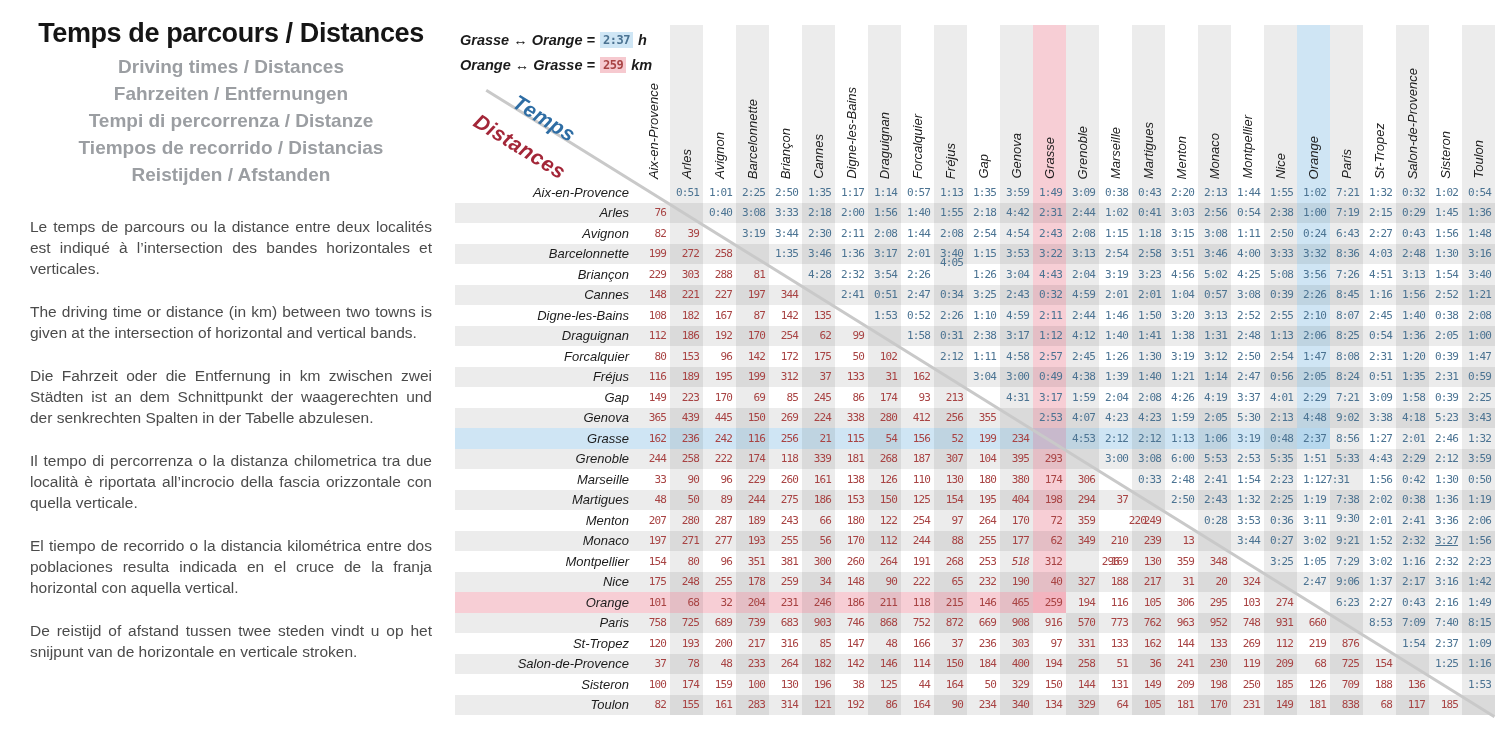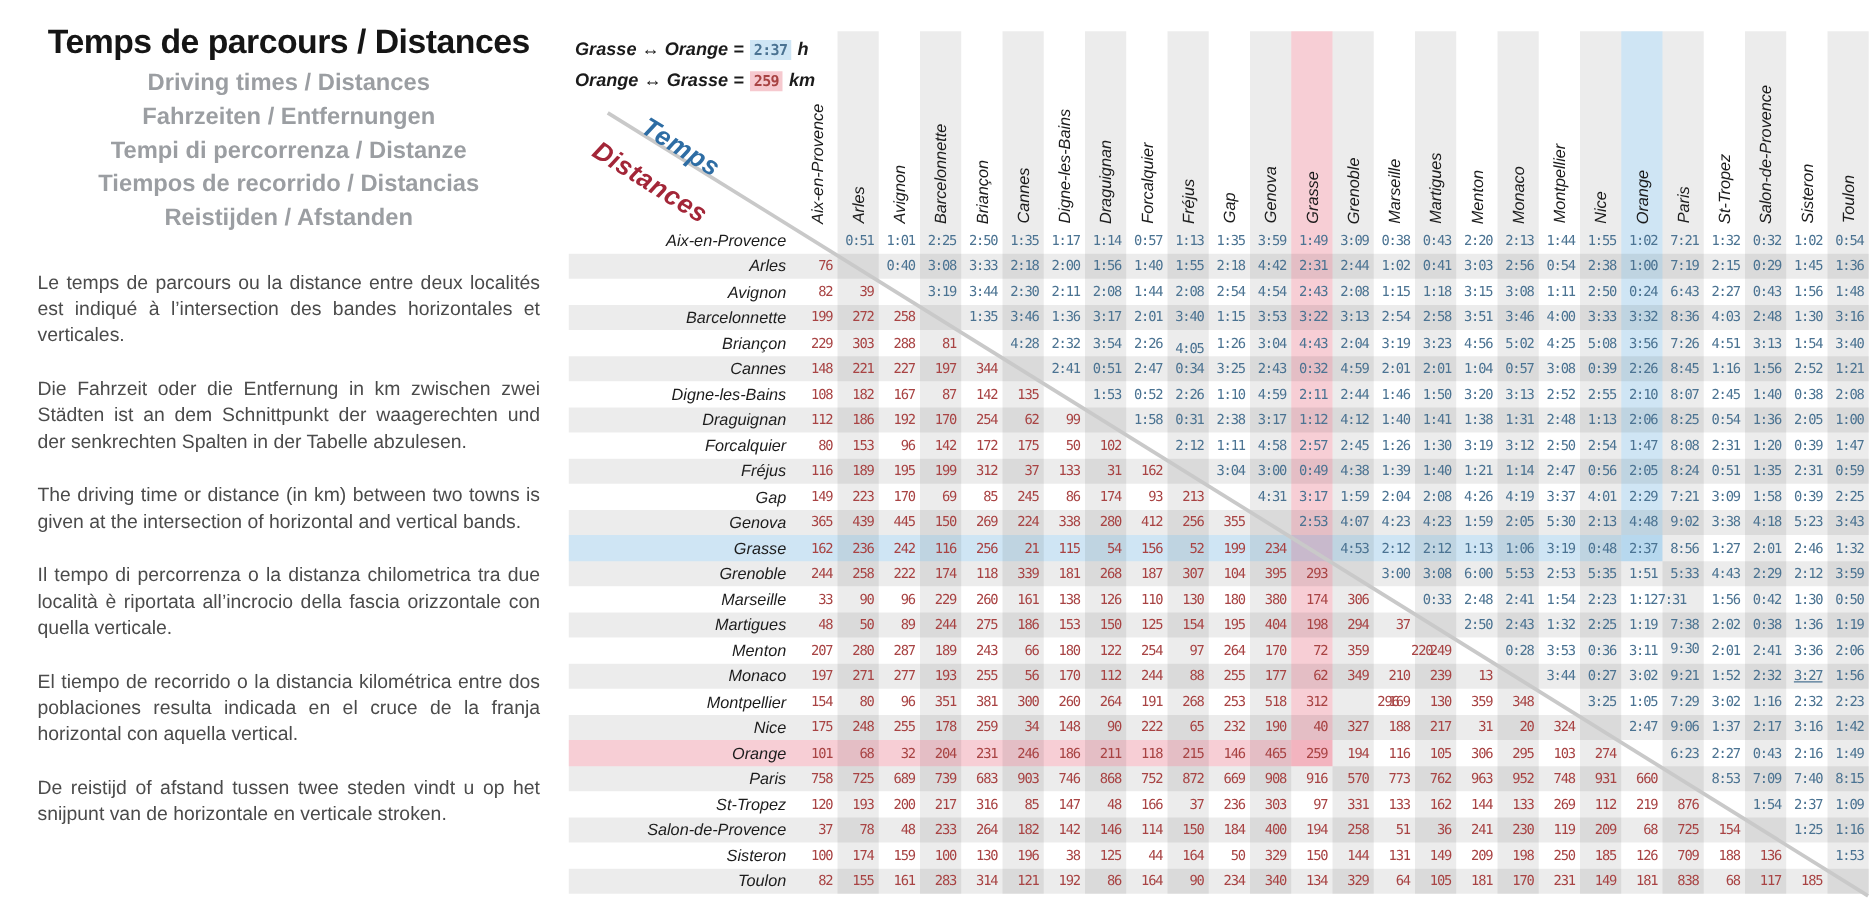--- a/index.html
+++ b/index.html
@@ -41,22 +41,22 @@
   <div class="page-title">Temps de parcours / Distances</div>
   <div class="subtitles">
     <div>Driving times / Distances</div>
     <div>Fahrzeiten / Entfernungen</div>
     <div>Tempi di percorrenza / Distanze</div>
     <div>Tiempos de recorrido / Distancias</div>
     <div>Reistijden / Afstanden</div>
   </div>
   <div class="paragraphs">
     <p>Le temps de parcours ou la distance entre deux localités est indiqué à l’intersection des bandes horizontales et verticales.</p>
+    <p>The driving time or distance (in km) between two towns is given at the intersection of horizontal and vertical bands.</p>
     <p>Die Fahrzeit oder die Entfernung in km zwischen zwei Städten ist an dem Schnittpunkt der waagerechten und der senkrechten Spalten in der Tabelle abzulesen.</p>
-    <p>The driving time or distance (in km) between two towns is given at the intersection of horizontal and vertical bands.</p>
     <p>Il tempo di percorrenza o la distanza chilometrica tra due località è riportata all’incrocio della fascia orizzontale con quella verticale.</p>
     <p>El tiempo de recorrido o la distancia kilométrica entre dos poblaciones resulta indicada en el cruce de la franja horizontal con aquella vertical.</p>
     <p>De reistijd of afstand tussen twee steden vindt u op het snijpunt van de horizontale en verticale stroken.</p>
   </div>
 </div>
 
 <div class="legend">
   <div class="row">
     <span>Grasse ↔ Orange =</span>
     <span class="val time">2:37</span>
@@ -310,21 +310,21 @@
     <div class="cell time" style="left: 1429px; top: 243.5px; width: 33px; height: 20.5px;">1:30</div>
     <div class="cell time" style="left: 1462px; top: 243.5px; width: 33px; height: 20.5px;">3:16</div>
     <div class="cell dist" style="left: 637px; top: 264px; width: 33px; height: 20.5px;">229</div>
     <div class="cell dist" style="left: 670px; top: 264px; width: 33px; height: 20.5px;">303</div>
     <div class="cell dist" style="left: 703px; top: 264px; width: 33px; height: 20.5px;">288</div>
     <div class="cell dist" style="left: 736px; top: 264px; width: 33px; height: 20.5px;">81</div>
     <div class="cell time" style="left: 802px; top: 264px; width: 33px; height: 20.5px;">4:28</div>
     <div class="cell time" style="left: 835px; top: 264px; width: 33px; height: 20.5px;">2:32</div>
     <div class="cell time" style="left: 868px; top: 264px; width: 33px; height: 20.5px;">3:54</div>
     <div class="cell time" style="left: 901px; top: 264px; width: 33px; height: 20.5px;">2:26</div>
-    <div class="cell time" style="left: 934px; top: 268px; width: 33px; height: 20.5px;">4:05</div>
+    <div class="cell time" style="left: 934px; top: 252px; width: 33px; height: 20.5px;">4:05</div>
     <div class="cell time" style="left: 967px; top: 264px; width: 33px; height: 20.5px;">1:26</div>
     <div class="cell time" style="left: 1000px; top: 264px; width: 33px; height: 20.5px;">3:04</div>
     <div class="cell time" style="left: 1033px; top: 264px; width: 33px; height: 20.5px;">4:43</div>
     <div class="cell time" style="left: 1066px; top: 264px; width: 33px; height: 20.5px;">2:04</div>
     <div class="cell time" style="left: 1099px; top: 264px; width: 33px; height: 20.5px;">3:19</div>
     <div class="cell time" style="left: 1132px; top: 264px; width: 33px; height: 20.5px;">3:23</div>
     <div class="cell time" style="left: 1165px; top: 264px; width: 33px; height: 20.5px;">4:56</div>
     <div class="cell time" style="left: 1198px; top: 264px; width: 33px; height: 20.5px;">5:02</div>
     <div class="cell time" style="left: 1231px; top: 264px; width: 33px; height: 20.5px;">4:25</div>
     <div class="cell time" style="left: 1264px; top: 264px; width: 33px; height: 20.5px;">5:08</div>
@@ -663,21 +663,21 @@
     <div class="cell dist" style="left: 670px; top: 551px; width: 33px; height: 20.5px;">80</div>
     <div class="cell dist" style="left: 703px; top: 551px; width: 33px; height: 20.5px;">96</div>
     <div class="cell dist" style="left: 736px; top: 551px; width: 33px; height: 20.5px;">351</div>
     <div class="cell dist" style="left: 769px; top: 551px; width: 33px; height: 20.5px;">381</div>
     <div class="cell dist" style="left: 802px; top: 551px; width: 33px; height: 20.5px;">300</div>
     <div class="cell dist" style="left: 835px; top: 551px; width: 33px; height: 20.5px;">260</div>
     <div class="cell dist" style="left: 868px; top: 551px; width: 33px; height: 20.5px;">264</div>
     <div class="cell dist" style="left: 901px; top: 551px; width: 33px; height: 20.5px;">191</div>
     <div class="cell dist" style="left: 934px; top: 551px; width: 33px; height: 20.5px;">268</div>
     <div class="cell dist" style="left: 967px; top: 551px; width: 33px; height: 20.5px;">253</div>
-    <div class="cell dist" style="left: 1000px; top: 551px; width: 33px; height: 20.5px;">518</div>
+    <div class="cell dist" style="left: 1000px; top: 551px; width: 33px; height: 20.5px; font-style: italic;">518</div>
     <div class="cell dist" style="left: 1033px; top: 551px; width: 33px; height: 20.5px;">312</div>
     <div class="cell dist" style="left: 1090px; top: 551px; width: 33px; height: 20.5px; text-align: right;">296</div>
     <div class="cell dist" style="left: 1099px; top: 551px; width: 33px; height: 20.5px;">169</div>
     <div class="cell dist" style="left: 1132px; top: 551px; width: 33px; height: 20.5px;">130</div>
     <div class="cell dist" style="left: 1165px; top: 551px; width: 33px; height: 20.5px;">359</div>
     <div class="cell dist" style="left: 1198px; top: 551px; width: 33px; height: 20.5px;">348</div>
     <div class="cell time" style="left: 1264px; top: 551px; width: 33px; height: 20.5px;">3:25</div>
     <div class="cell time" style="left: 1297px; top: 551px; width: 33px; height: 20.5px;">1:05</div>
     <div class="cell time" style="left: 1330px; top: 551px; width: 33px; height: 20.5px;">7:29</div>
     <div class="cell time" style="left: 1363px; top: 551px; width: 33px; height: 20.5px;">3:02</div>

